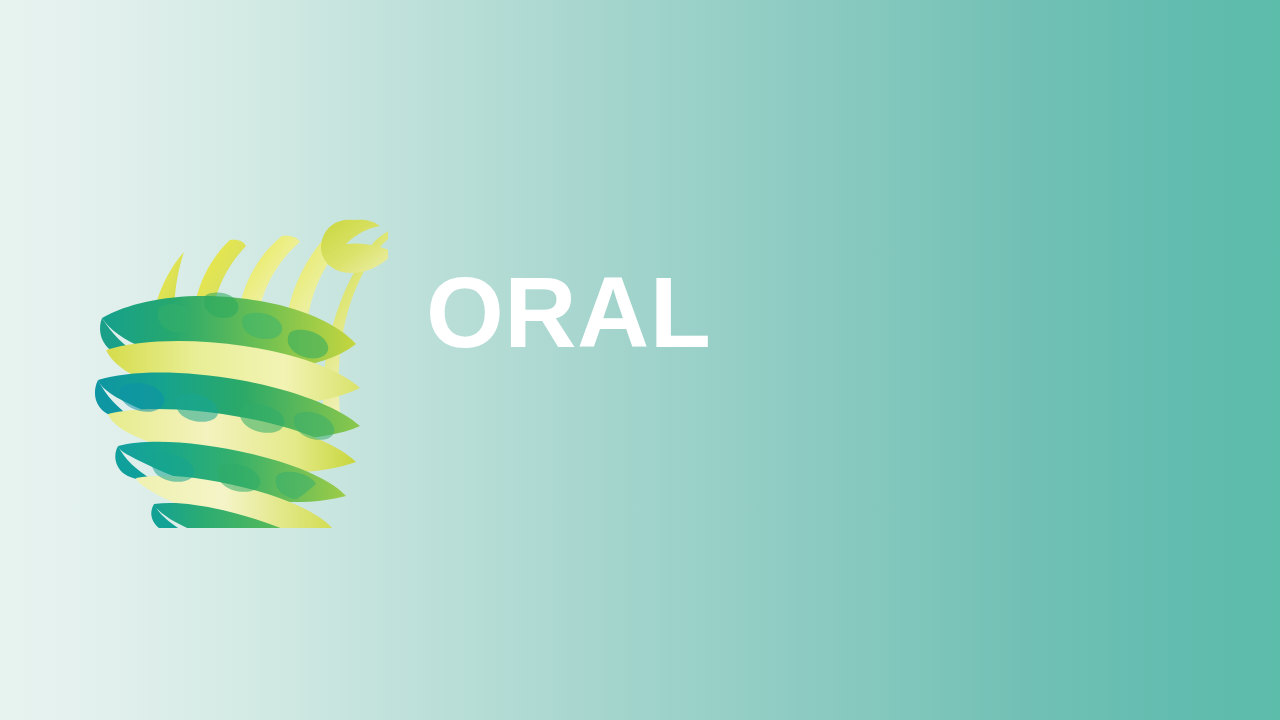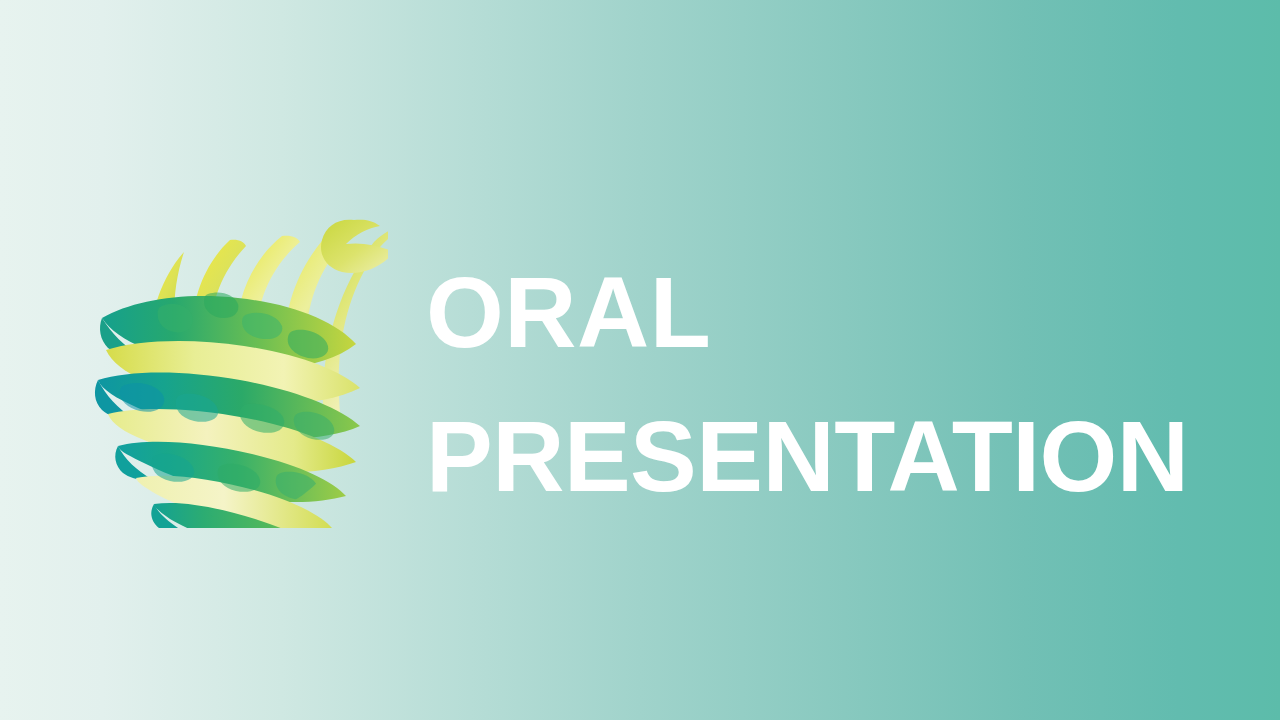--- a/index.html
+++ b/index.html
@@ -262,16 +262,15 @@
         <path d="M112,318 C126,316 142,322 144,332 C146,340 136,345 124,342
                  C112,339 106,330 108,323 C109,320 110,319 112,318 Z" fill="#3EAF64"></path>
         <path d="M176,328 C190,326 206,333 208,342 C210,350 200,355 188,352
                  C176,349 170,341 172,334 C173,330 174,329 176,328 Z" fill="#45B268"></path>
       </g>
     </svg>
   </div>
 
   <div id="title-block">
     <div class="title-line line1">ORAL</div>
-    <div class="title-line line2">PRESENTATION</div>
   </div>
 
 </div>
 
 </body></html>

